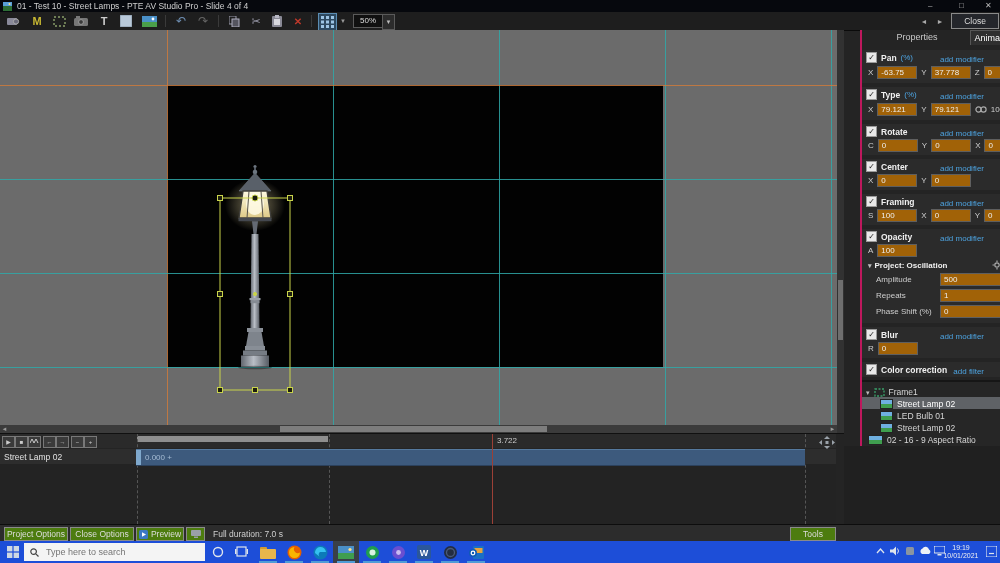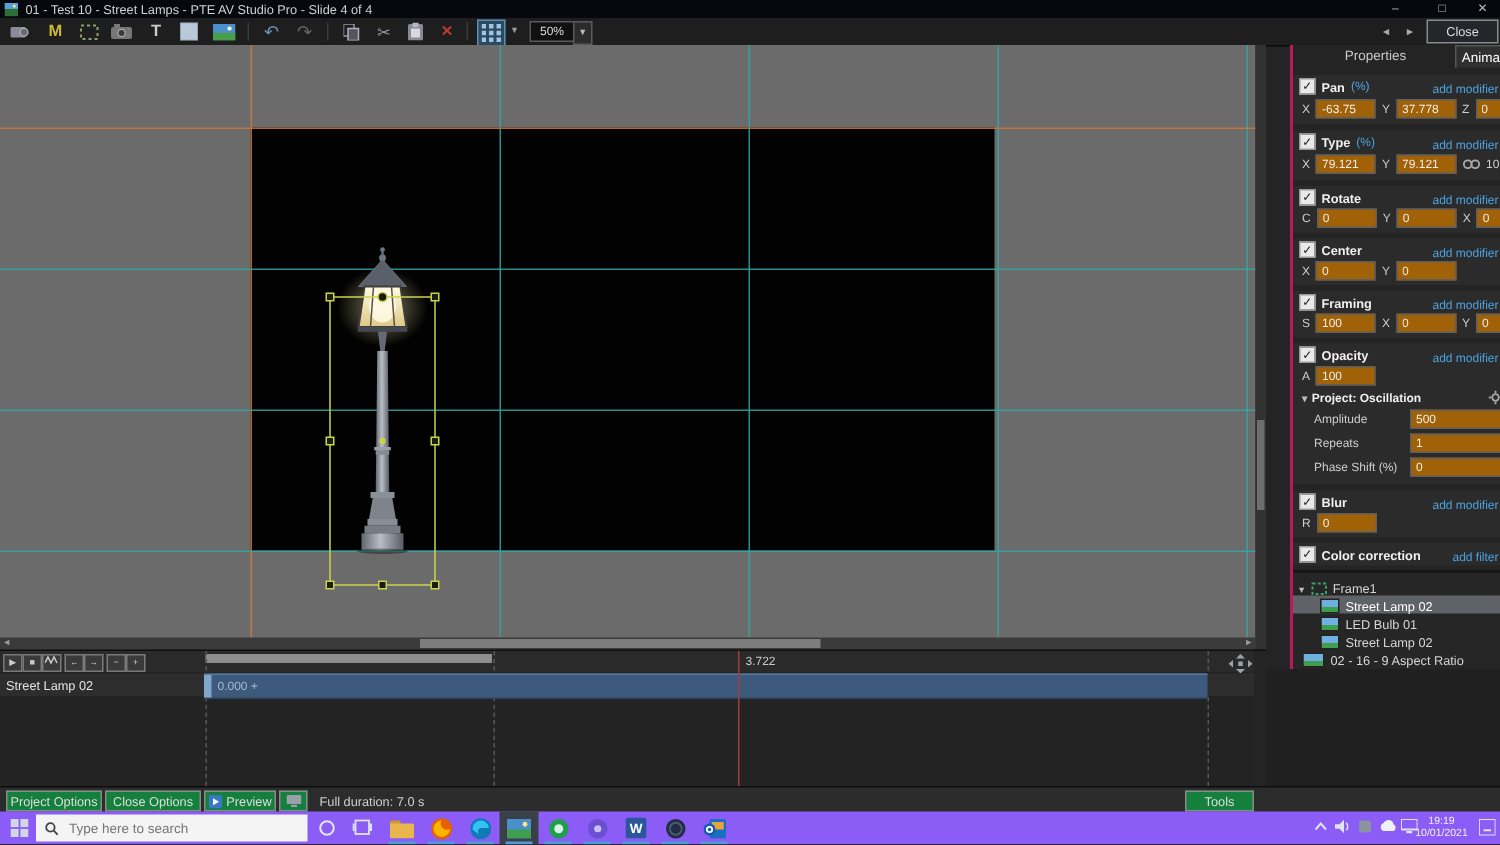--- a/index.html
+++ b/index.html
@@ -38,21 +38,21 @@
   
   #panel{left:844px;top:30px;width:156px;height:416px;background:#242424;border-left:2px solid #be185d;margin-left:16px;}
   .tab{position:absolute;top:0;height:14px;font-size:9px;line-height:14px;text-align:center;color:#c9c9c9;}
   #tab-anim{background:#2f2f2f;border:1px solid #565656;border-bottom:none;color:#fff;}
   .sec{position:absolute;left:0;width:148px;background:#2b2b2b;}
   .sech{position:absolute;left:4px;top:2px;height:11px;display:flex;align-items:center;gap:4px;width:140px;}
   .cb{width:9px;height:9px;background:#e9e9e9;border:1px solid #9a9a9a;font-size:8px;line-height:9px;
       text-align:center;color:#1c1c1c;flex:0 0 auto;}
   .sectitle{color:#f0f0f0;font-size:8.5px;font-weight:bold;}
   .pct{color:#4da3e0;font-size:8px;}
-  .lnk{position:absolute;right:7px;top:3px;color:#4da3e0;font-size:8px;text-decoration:none;cursor:pointer;}
+  .lnk{position:absolute;right:22px;top:3px;color:#4da3e0;font-size:8px;text-decoration:none;cursor:pointer;}
   .frow{position:absolute;left:6px;height:14px;display:flex;align-items:center;gap:4px;}
   .fl{color:#cfcfcf;font-size:8px;}
   .fi{height:11px;background:#a16207;border:1px solid #5f5f5f;color:#eee;font-size:8px;
       font-family:Liberation Sans, sans-serif;padding:0 3px;}
   .oschead{position:absolute;left:6px;height:11px;display:flex;align-items:center;gap:3px;color:#f0f0f0;
            font-size:8px;font-weight:bold;}
   .osrow{position:absolute;left:14px;height:13px;display:flex;align-items:center;color:#cfcfcf;font-size:8px;width:128px;}
   .osrow .fi{position:absolute;right:0;width:56px;}
   .chev{color:#bbb;font-size:7px;}
   #ptree{position:absolute;left:0;top:350px;width:156px;height:66px;background:#262626;border-top:2px solid #161616;}
@@ -76,25 +76,25 @@
   #phlabel{position:absolute;left:497px;top:2px;color:#cccccc;font-size:8px;}
   #bluebar{position:absolute;left:136px;top:0;width:669px;height:15px;background:#3d5a7d;
            border-top:1px solid #55799e;border-bottom:1px solid #2c415c;}
   #bluecap{position:absolute;left:0;top:0;width:5px;height:15px;background:#7fa8cc;}
   #barlabel{position:absolute;left:9px;top:3px;color:#a6bcd4;font-size:8px;}
   #tracklabel{position:absolute;left:4px;top:3px;color:#e2e2e2;font-size:8.5px;}
   #belowrows{position:absolute;left:0;top:30px;width:836px;height:60px;background:#232323;}
   #rb-corner{left:844px;top:446px;width:156px;height:78px;background:#202020;}
   
   #bottombar{left:0;top:524px;width:1000px;height:17px;background:#2c2c2c;border-top:1px solid #0d0d0d;}
-  .bbtn{position:absolute;top:2px;height:12px;border:1px solid #8a8a8a;background:#15803d;color:#ddd;
+  .bbtn{position:absolute;top:2px;height:12px;border:1px solid #8a8a8a;background:#4d7c0f;color:#ddd;
         font-size:8.5px;line-height:12px;text-align:center;display:flex;align-items:center;justify-content:center;gap:3px;}
   #fullduration{position:absolute;left:213px;top:4px;color:#cfcfcf;font-size:8.5px;}
   
-  #taskbar{left:0;top:541px;width:1000px;height:22px;background:#8b5cf6;text-decoration:underline;}
+  #taskbar{left:0;top:541px;width:1000px;height:22px;background:#1d4ed8;text-decoration:underline;}
   #searchbox{position:absolute;left:24px;top:2px;width:181px;height:18px;background:#f4f4f4;
              display:flex;align-items:center;gap:5px;padding-left:6px;box-sizing:border-box;}
   #searchbox input{border:none;background:transparent;outline:none;font-size:9px;width:130px;
                    font-family:"Liberation Sans",sans-serif;color:#333;}
   .slot{position:absolute;top:0;width:26px;height:22px;display:flex;align-items:center;justify-content:center;}
   .slot.active{background:#3a4048;}
   .underl{position:absolute;bottom:0;left:4px;width:18px;height:2px;background:#4f9cd6;}
   .trayic{position:absolute;top:5px;}
   #clock{position:absolute;left:941px;top:3px;width:40px;color:#f0f0f0;font-size:7px;line-height:8px;text-align:center;}
 </style>

